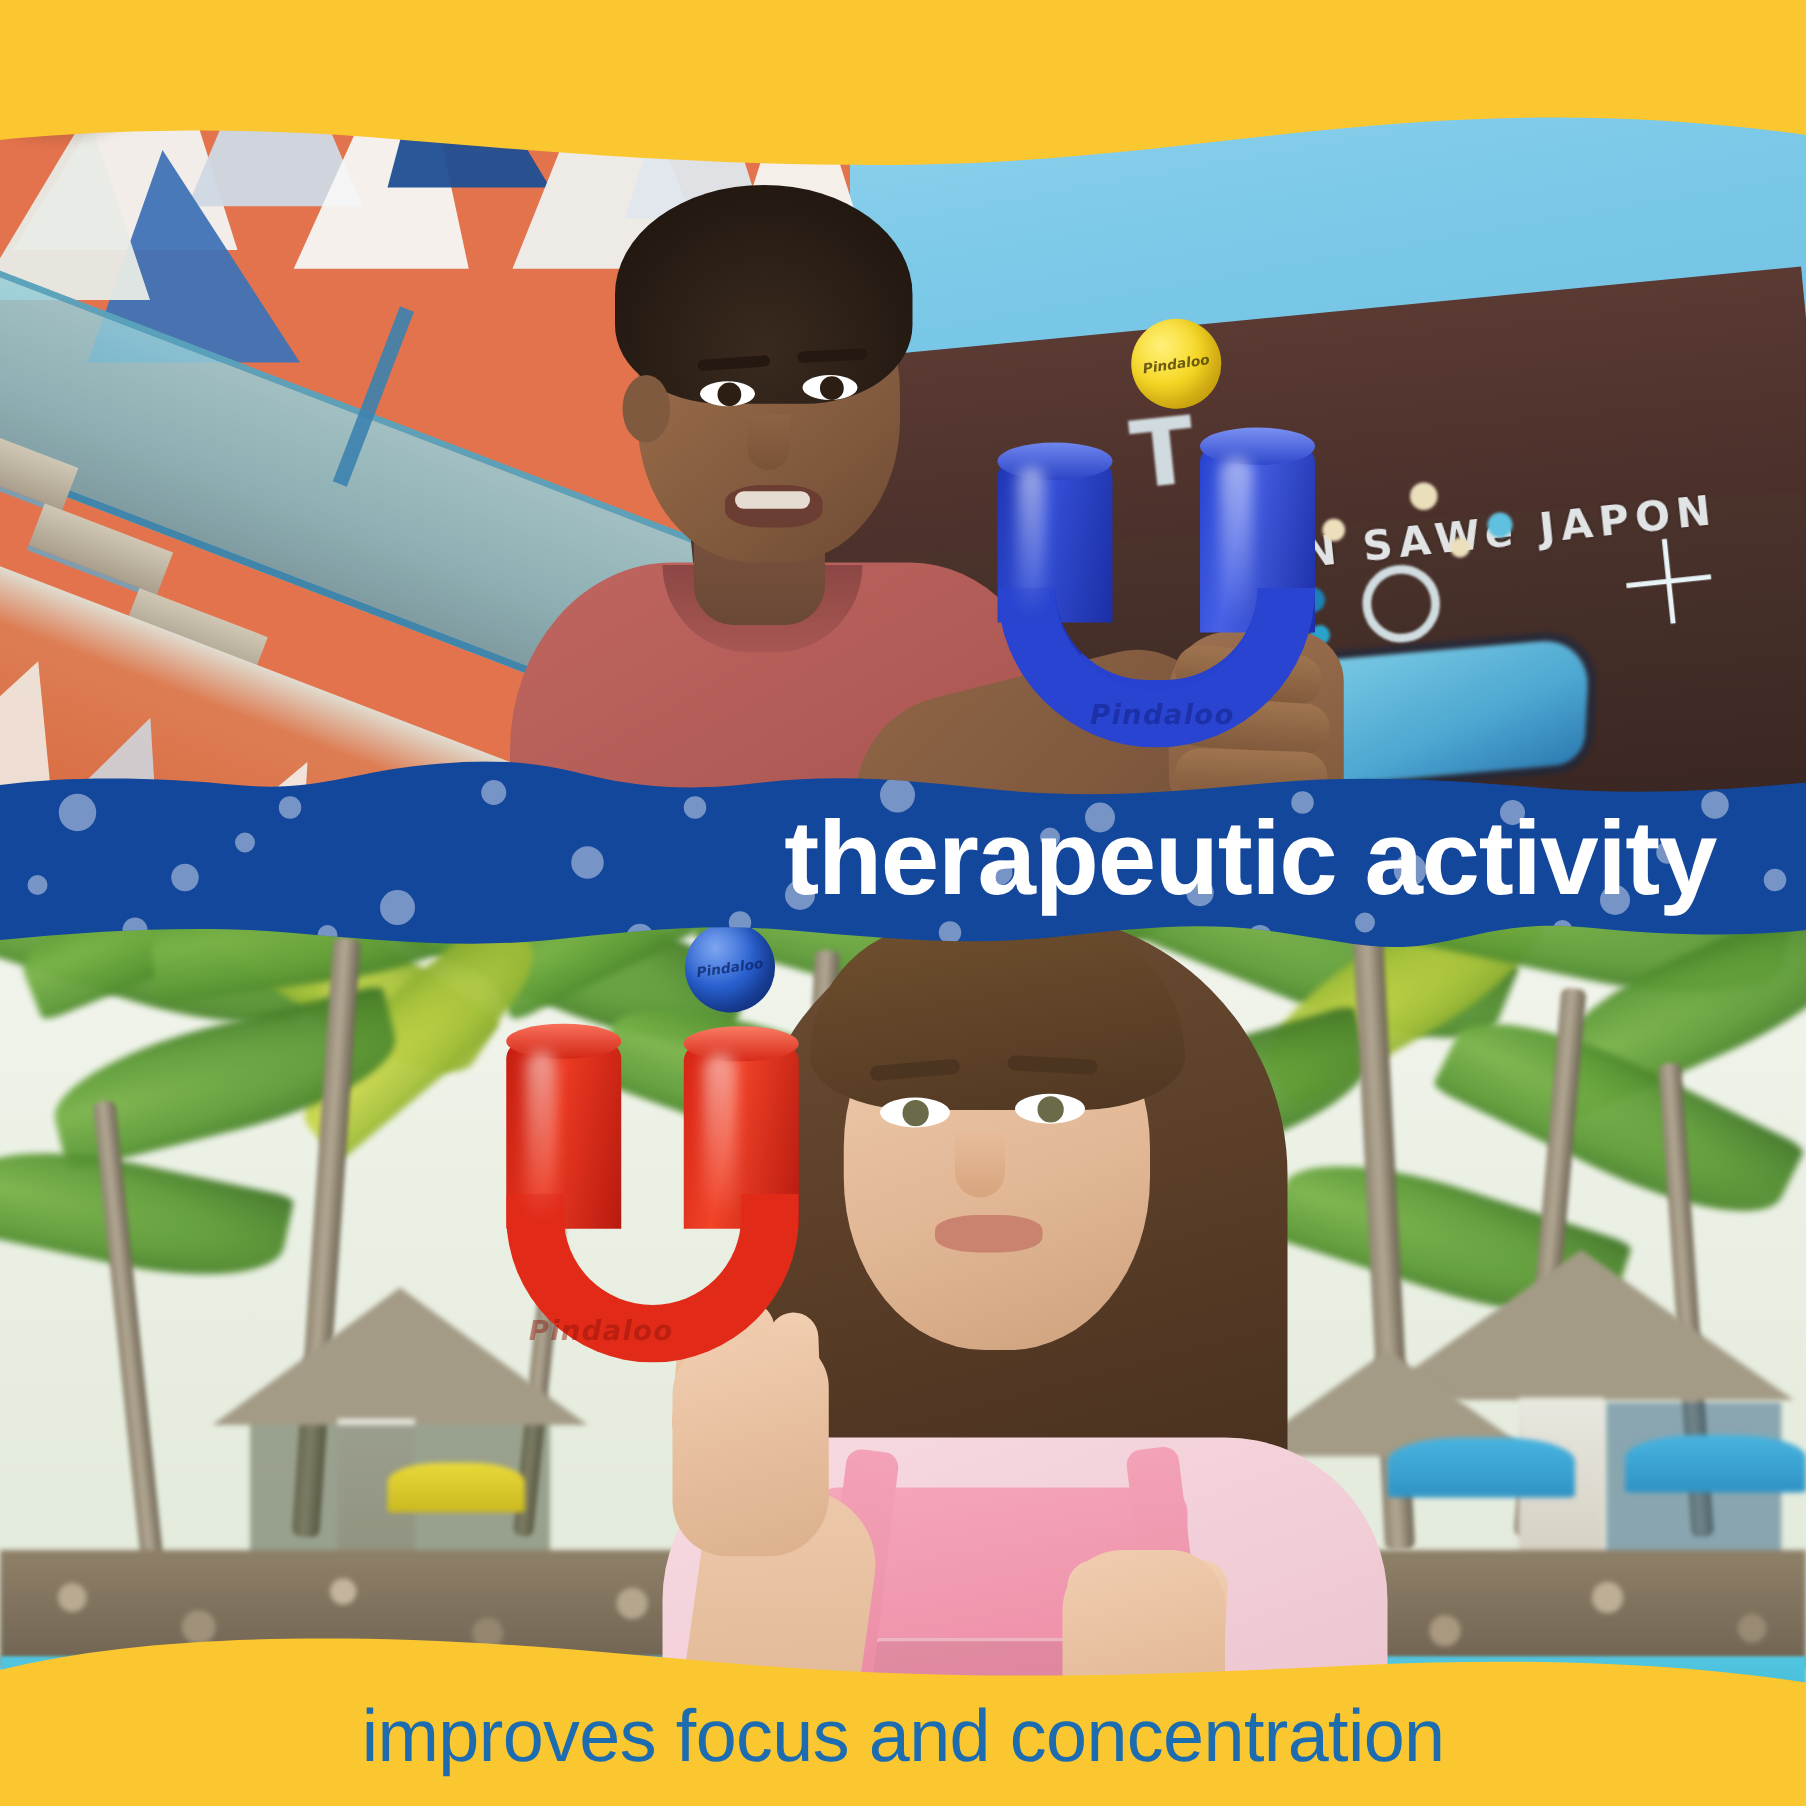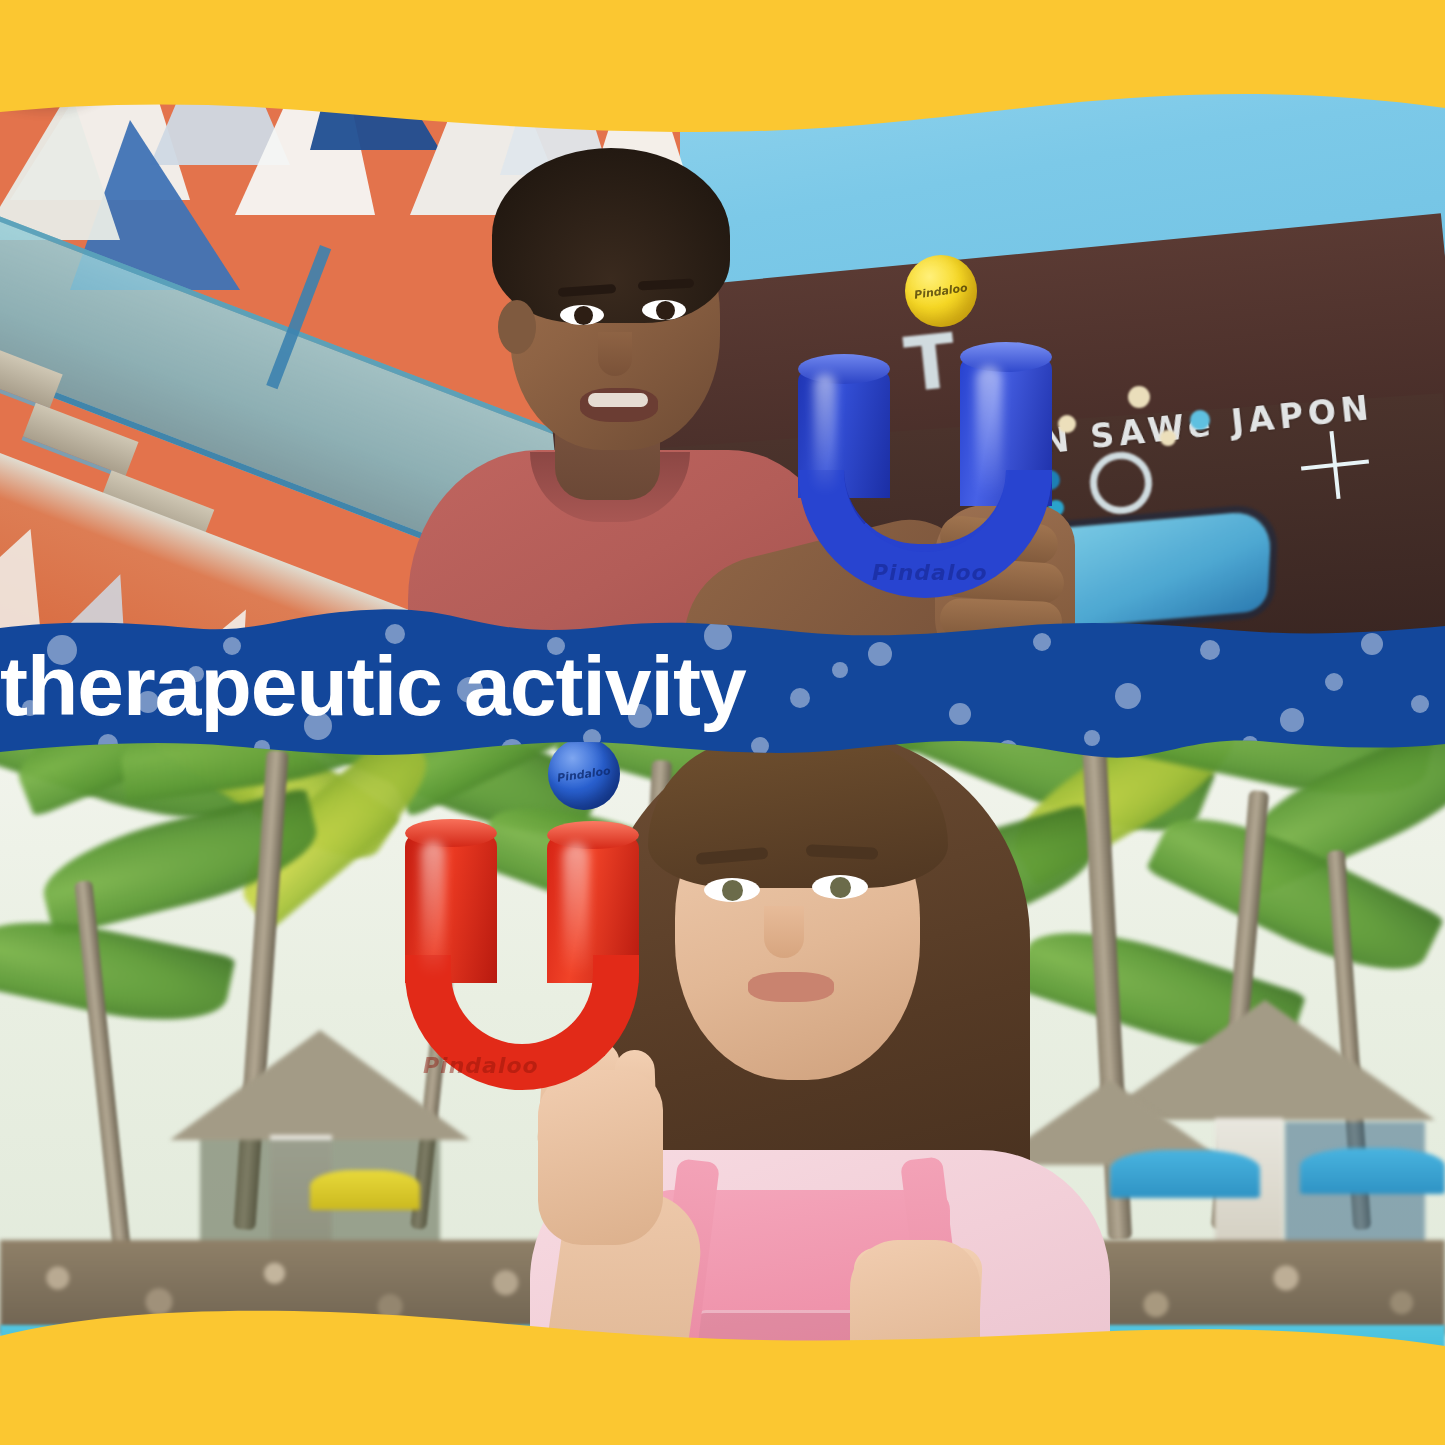--- a/index.html
+++ b/index.html
@@ -304,21 +304,21 @@
     color:#1d6cb0; font-weight:400; letter-spacing:-0.5px;
     white-space:nowrap;
   }
   #top-text { top:7px; font-size:59px; }
   #bottom-text { top:1355px; font-size:59px; }
 
   #banner-middle {
     position:absolute; left:0; top:612px; width:1445px; height:160px; z-index:32;
   }
   #mid-text {
-    position:absolute; left:0; top:26px; width:1373px; text-align:left;
+    position:absolute; left:0; top:26px; width:1373px; text-align:right;
     font-family:"Liberation Sans", sans-serif; font-weight:700;
     font-size:84px; color:#ffffff; letter-spacing:-1px; white-space:nowrap;
   }
 </style>
 </head>
 <body>
 
 <div id="stage">
 
   <div class="photo" id="photo-top">
@@ -590,14 +590,15 @@
             <circle cx="1334" cy="84" r="9"></circle>
         </g>
       </g>
     </svg>
     <div id="mid-text">therapeutic activity</div>
   </div>
 
   <svg class="wave-mask" style="top:1290px; height:155px; z-index:33;" viewBox="0 0 1445 155" preserveAspectRatio="none">
     <path d="M0,46 C90,24 200,18 330,22 C470,27 560,42 700,48 C840,54 960,48 1090,42 C1220,36 1340,40 1445,56 L1445,155 L0,155 Z" fill="#fbc731"></path>
   </svg>
+  <div class="banner-text" id="bottom-text" style="z-index:34;">improves focus and concentration</div>
 
 </div>
 
 </body></html>

